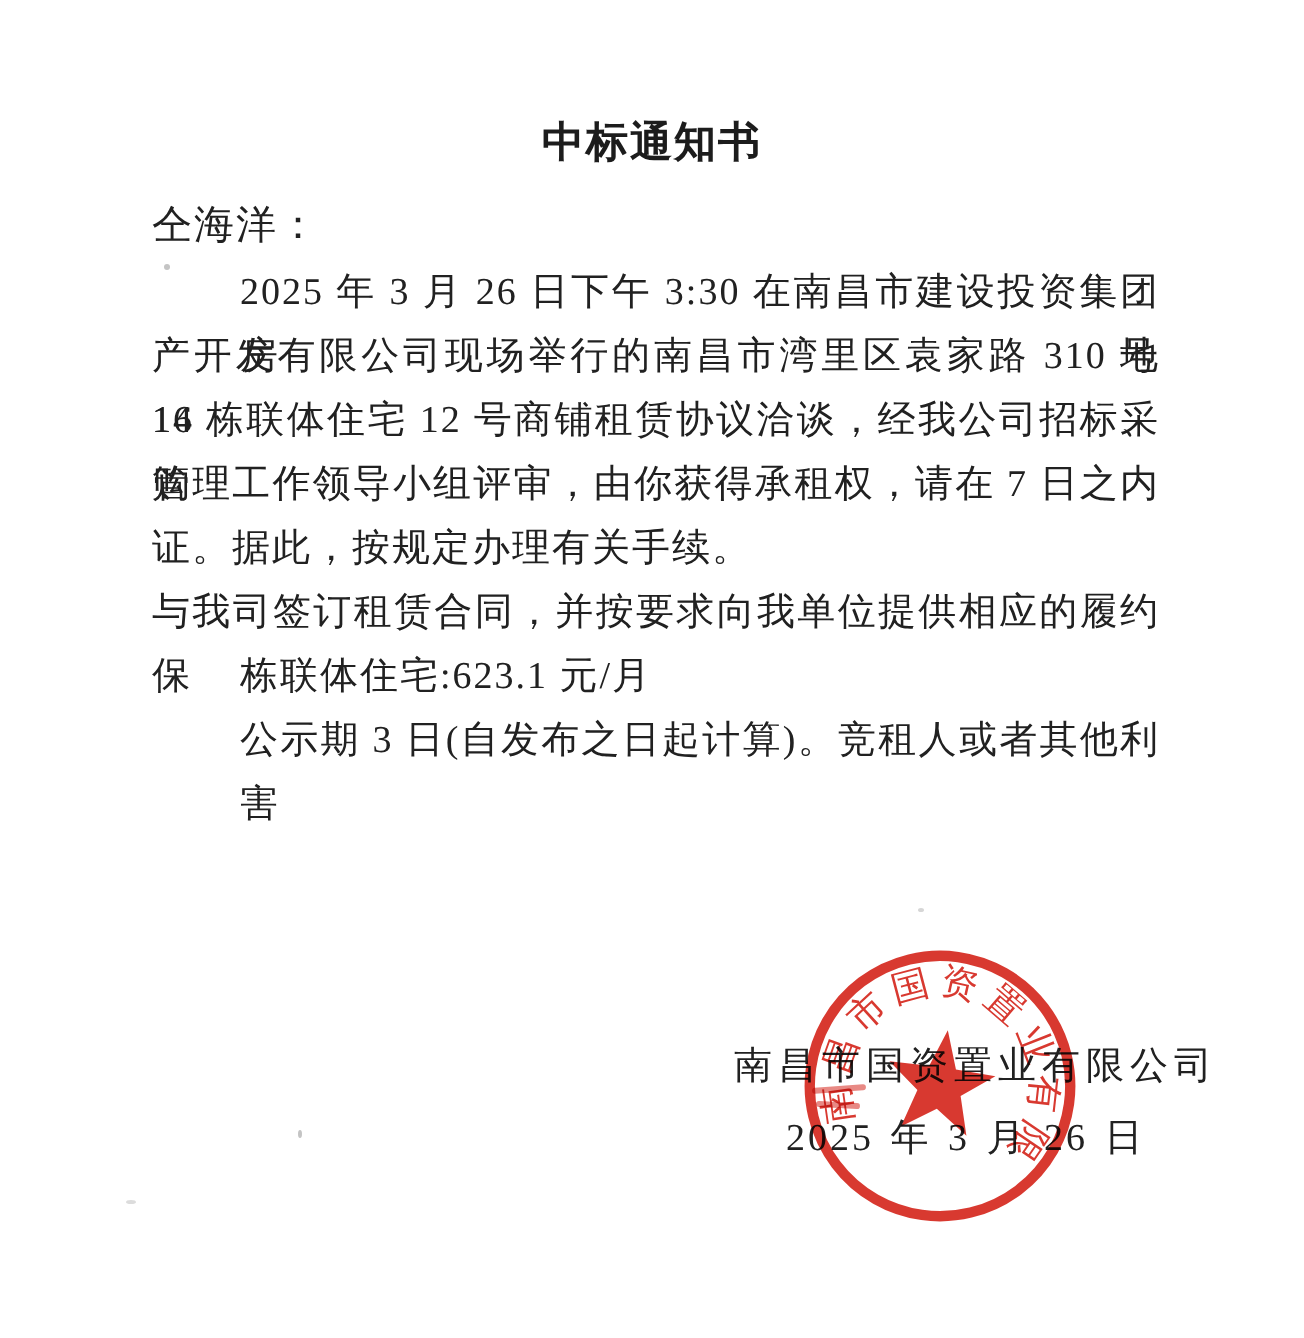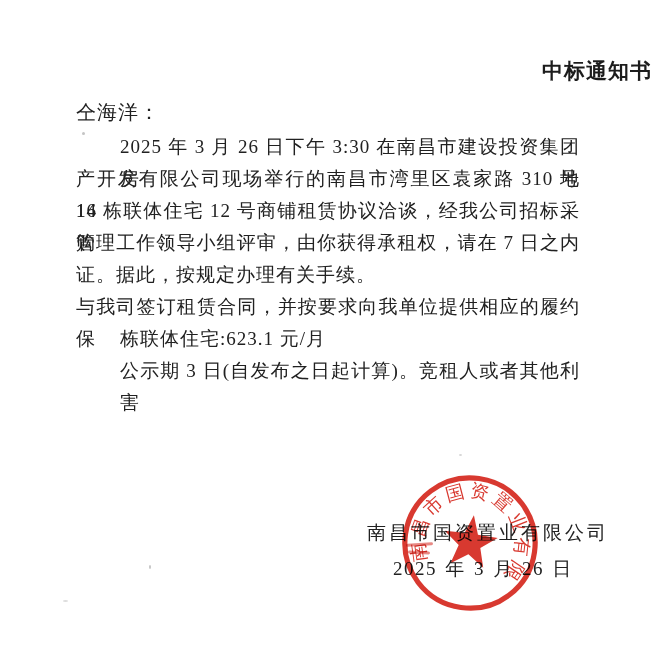--- a/index.html
+++ b/index.html
@@ -11,21 +11,21 @@
     overflow: hidden;
     font-family: "Liberation Serif", "DejaVu Serif", serif;
     color: #212121;
   }
   .doc-title {
     position: absolute;
     top: 57px;
     left: 0;
     width: 100%;
     margin: 0;
-    text-align: right;
+    text-align: center;
     font-family: "Liberation Sans", "DejaVu Sans", sans-serif;
     font-size: 21px;
     font-weight: 700;
     letter-spacing: 1px;
     color: #1c1c1c;
   }
   .salutation {
     position: absolute;
     top: 99px;
     left: 76px;

